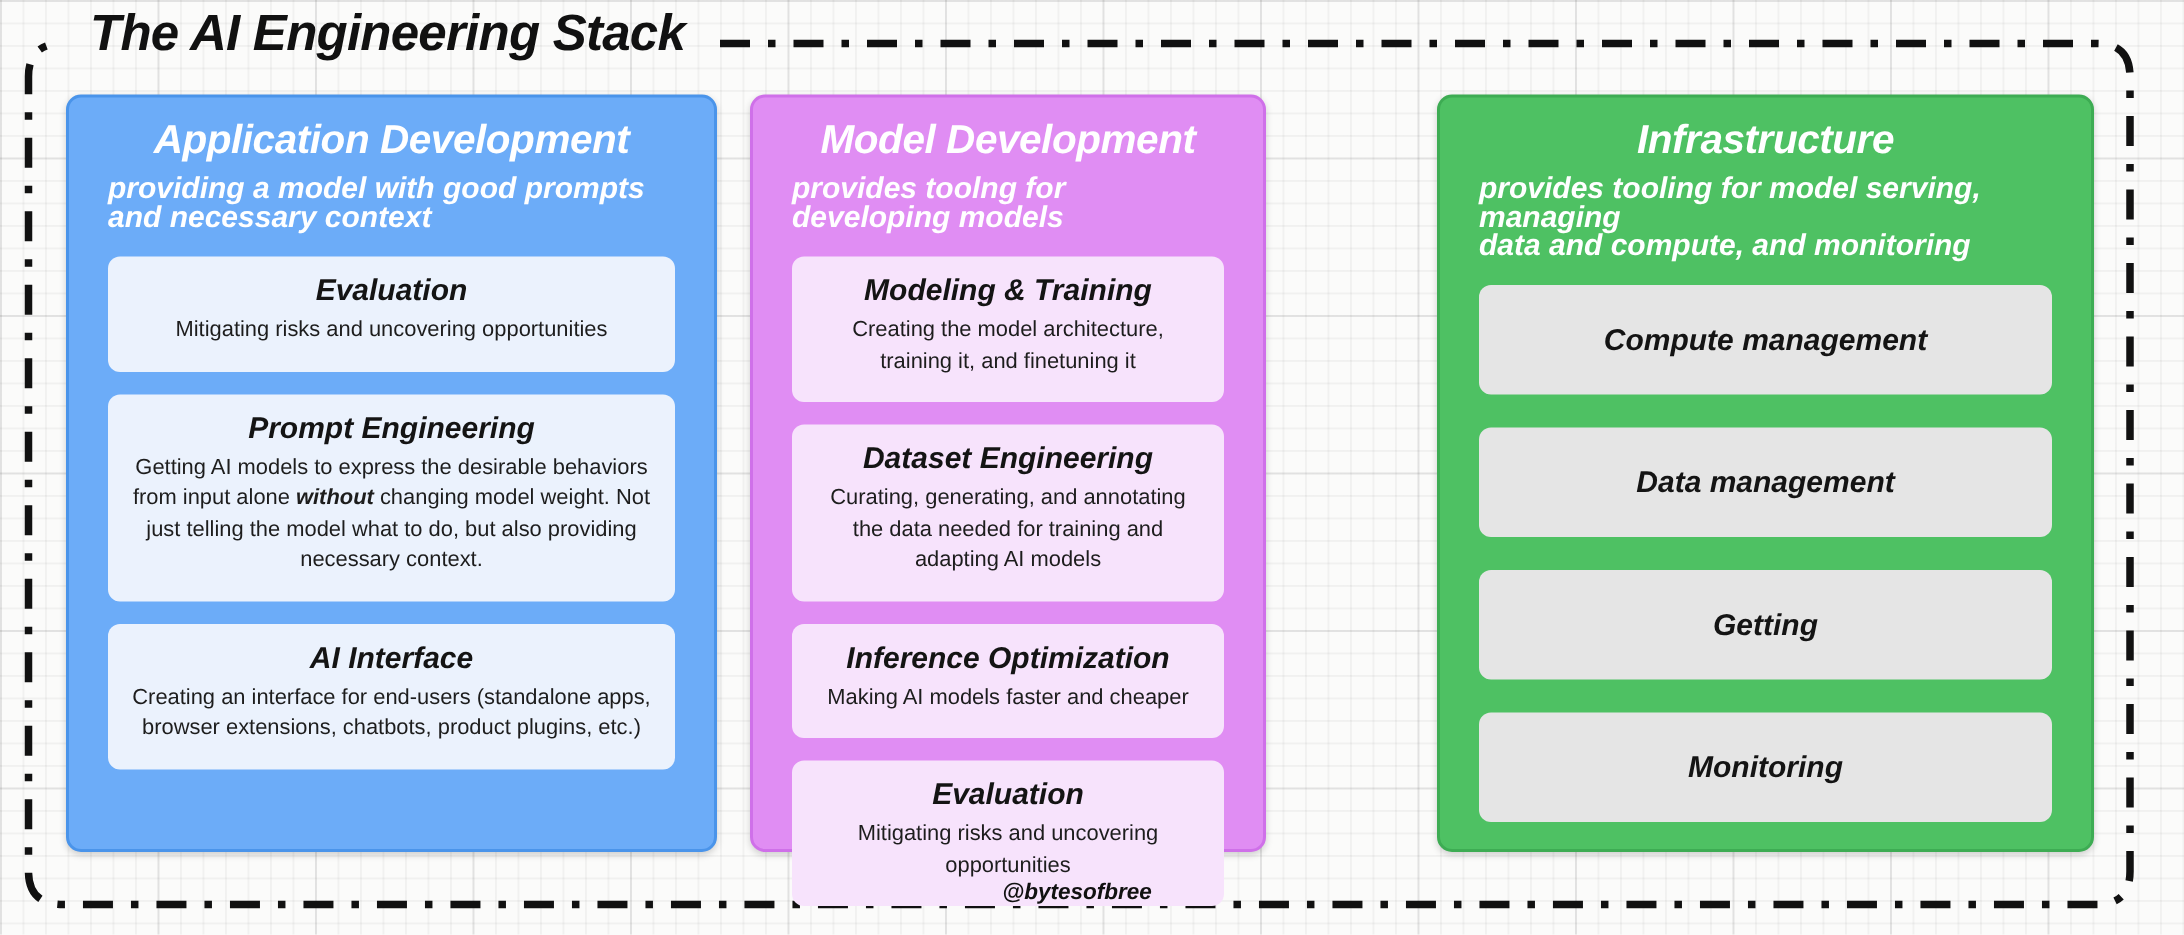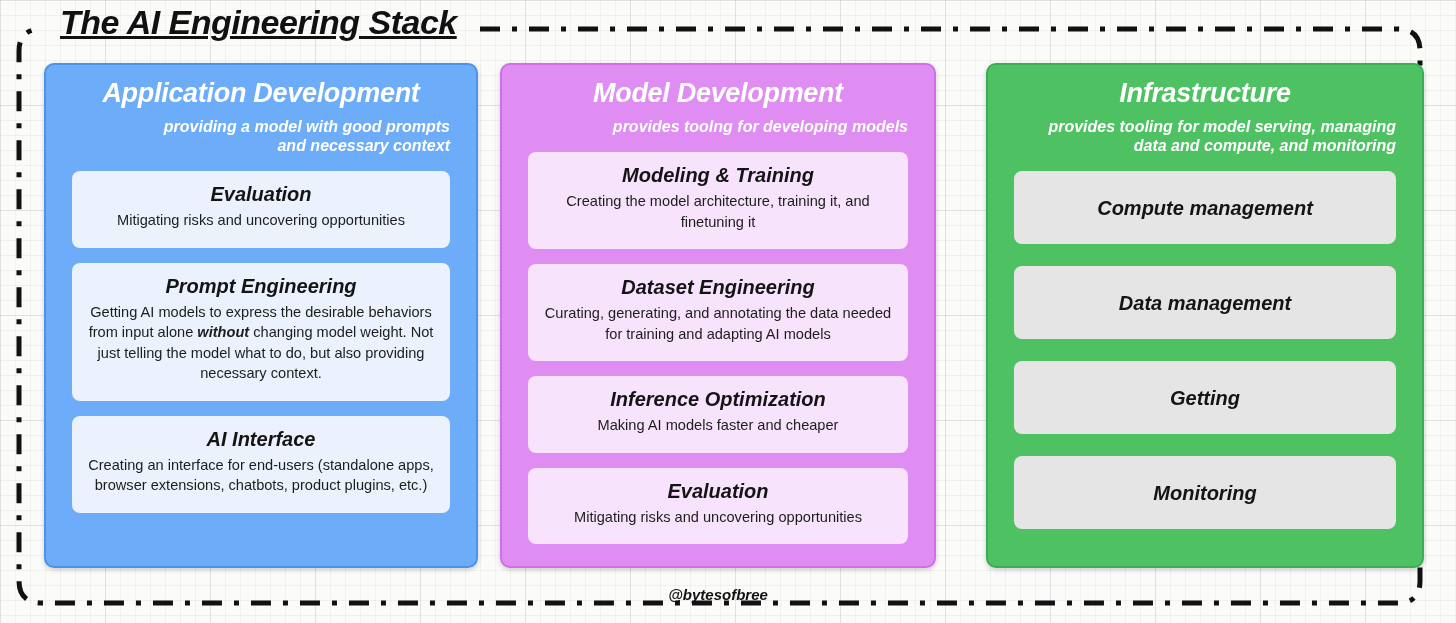--- a/index.html
+++ b/index.html
@@ -18,49 +18,48 @@
   }
   .page-title {
     position: absolute;
     left: 60px; top: 3px;
     font-size: 34px;
     font-weight: bold;
     font-style: italic;
     color: #111;
     letter-spacing: -0.5px;
     white-space: nowrap;
-    text-decoration: underline;
   }
   .dash-frame { position: absolute; left: 0; top: 0; pointer-events: none; }
   .column {
     position: absolute;
     top: 63px;
     height: 505px;
     border-radius: 10px;
     padding: 10px 26px 0 26px;
     display: flex;
     flex-direction: column;
     box-shadow: 0 2px 5px rgba(0,0,0,0.18);
   }
   .col-app   { left: 44px;  width: 434px; background: #6cacf8; border: 2px solid #4a94ea; }
-  .col-model { left: 500px; width: 436px; background: #e08df3; border: 2px solid #cf70e9; }
-  .col-infra { left: 958px; width: 438px; background: #4ec163; border: 2px solid #3dac53; margin-left: 28px; }
+  .col-model { left: 500px; width: 344px; background: #e08df3; border: 2px solid #cf70e9; }
+  .col-infra { left: 958px; width: 438px; background: #4ec163; border: 2px solid #3dac53; }
   .col-title {
     text-align: center;
     color: #fff;
     font-size: 27px;
     font-weight: bold;
     font-style: italic;
     line-height: 36px;
     letter-spacing: -0.3px;
   }
   .col-subtitle {
-    text-align: right;
+    text-align: left;
     color: #fff;
-    font-size: 16px;
+    font-size: 20px;
     font-weight: bold;
     font-style: italic;
     line-height: 19px;
     margin-top: 6px;
   }
   .cards { display: flex; flex-direction: column; margin-top: 16px; gap: 15px; }
   .col-infra .cards { gap: 22px; }
   .card {
     border-radius: 8px;
     padding: 11px 16px 17px 16px;

